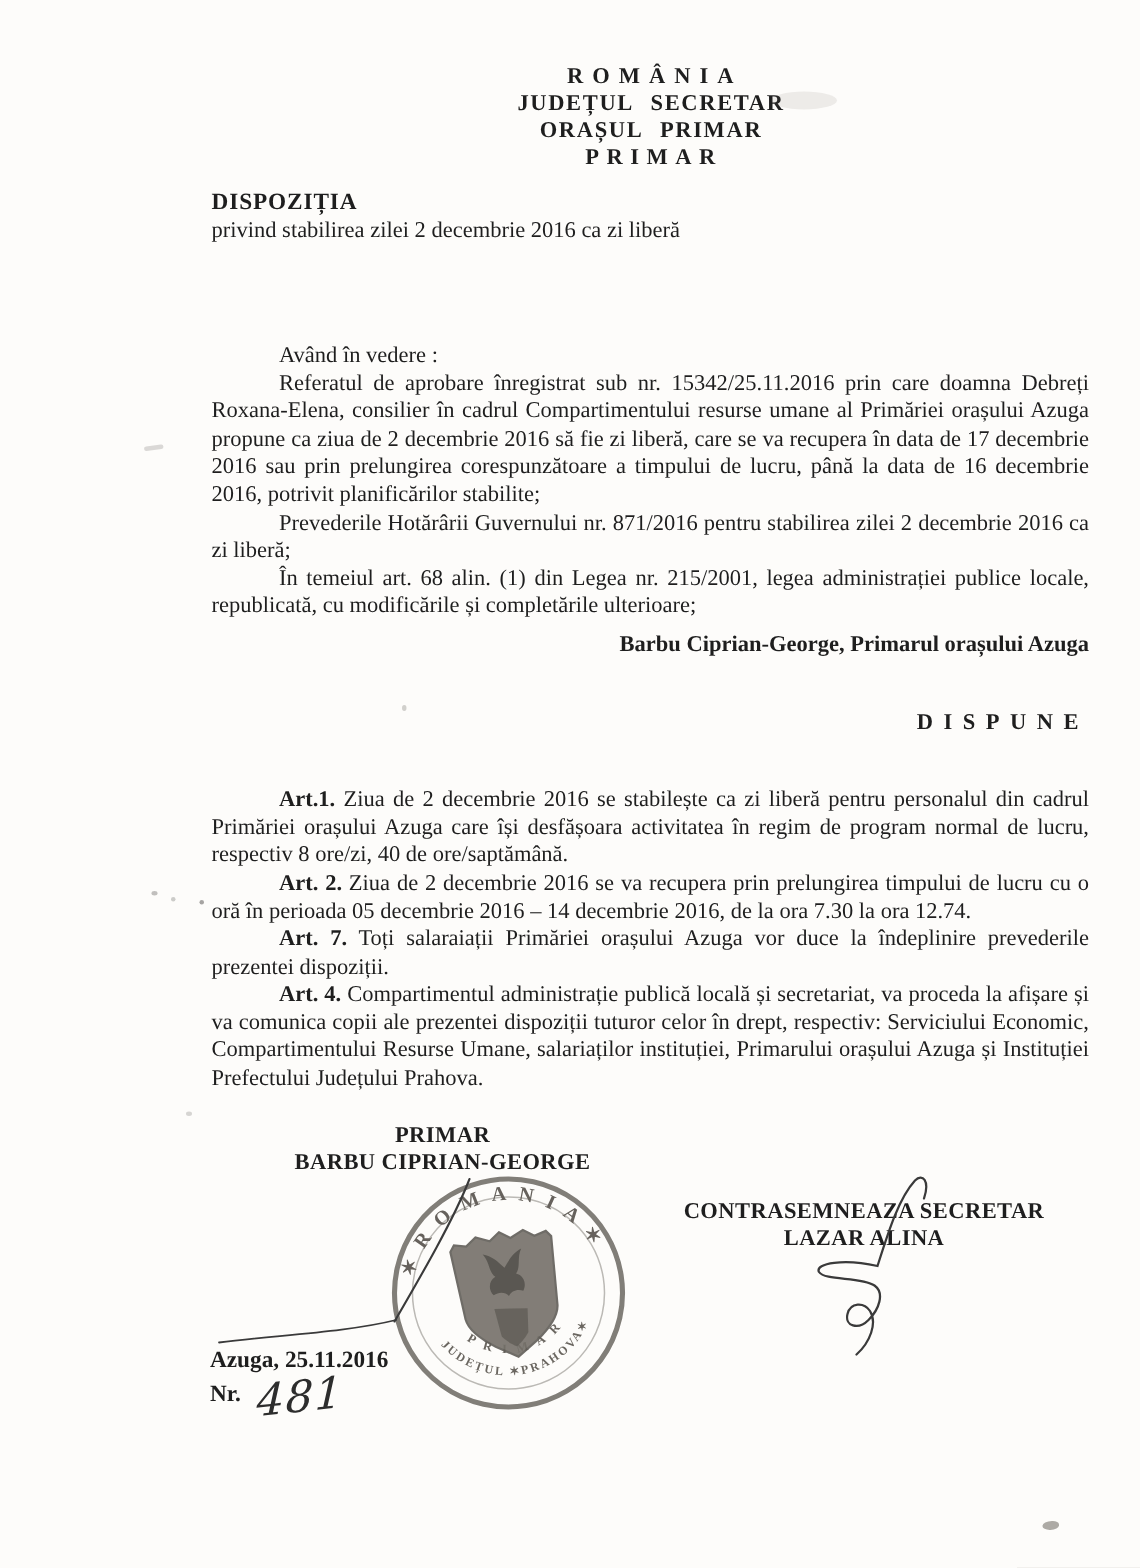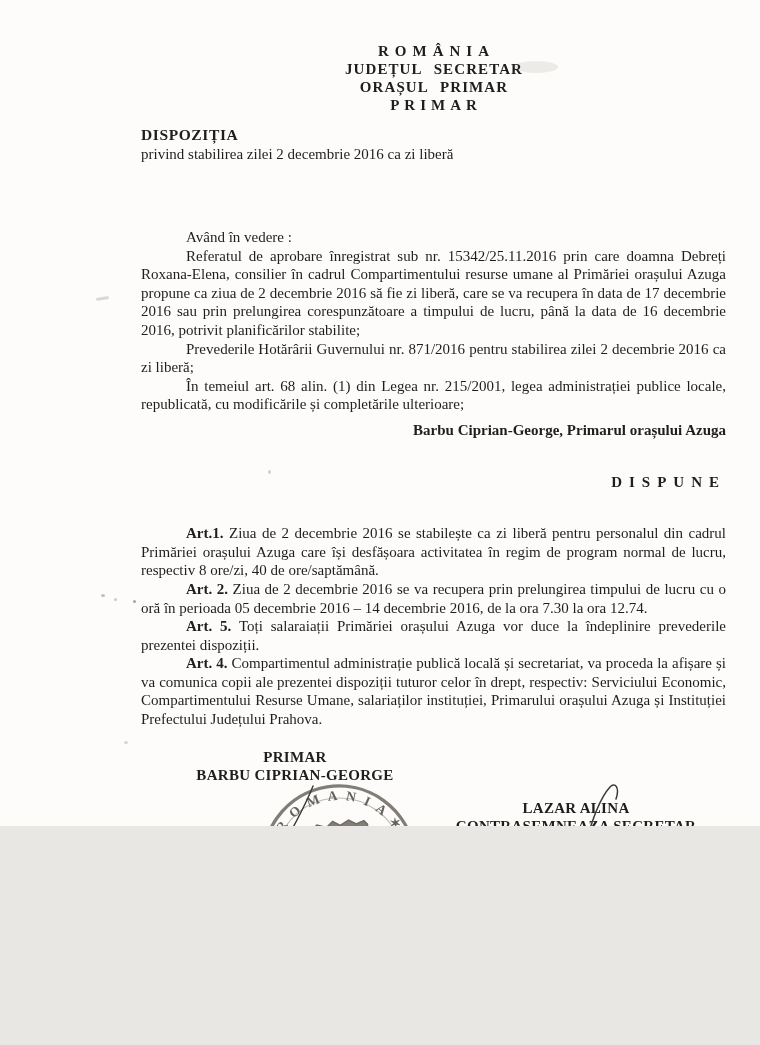--- a/index.html
+++ b/index.html
@@ -1,18 +1,18 @@
 <!DOCTYPE html>
 <html><head>
 <meta charset="utf-8">
 <style>
   html,body { margin:0; padding:0; background:#e9e7e3; }
   .page {
     position:relative;
-    width:760px; height:826px;
+    width:760px; height:1045px;
     margin:0 auto;
     background:#fdfcfa;
     font-family:"Liberation Serif", serif;
     color:#1e1e1e;
     overflow:hidden;
   }
   .content {
     position:absolute; left:141px; top:0; width:585px;
   }
   .doc-header {
@@ -114,34 +114,34 @@
       <p>Referatul de aprobare înregistrat sub nr. 15342/25.11.2016 prin care doamna Debreți Roxana-Elena, consilier în cadrul Compartimentului resurse umane al Primăriei orașului Azuga propune ca ziua de 2 decembrie 2016 să fie zi liberă, care se va recupera în data de 17 decembrie 2016 sau prin prelungirea corespunzătoare a timpului de lucru, până la data de 16 decembrie 2016, potrivit planificărilor stabilite;</p>
       <p>Prevederile Hotărârii Guvernului nr. 871/2016 pentru stabilirea zilei 2 decembrie 2016 ca zi liberă;</p>
       <p>În temeiul art. 68 alin. (1) din Legea nr. 215/2001, legea administrației publice locale, republicată, cu  modificările și completările ulterioare;</p>
       <p class="issuer">Barbu Ciprian-George, Primarul orașului Azuga</p>
 
       <div class="dispune">DISPUNE</div>
 
       <div class="articles">
         <p><span class="bold">Art.1.</span> <span>Ziua de 2 decembrie 2016 se stabilește ca zi liberă pentru personalul din cadrul Primăriei orașului Azuga care își desfășoara activitatea în regim de program normal de lucru, respectiv 8 ore/zi, 40 de ore/saptămână.</span></p>
         <p><span class="bold">Art. 2.</span> <span>Ziua de 2 decembrie 2016 se va recupera prin prelungirea timpului de lucru cu o oră în perioada 05 decembrie 2016 – 14 decembrie 2016, de la ora 7.30 la ora 12.74.</span></p>
-        <p><span class="bold">Art. 5.</span> <span>Toți salaraiații Primăriei orașului Azuga vor duce la îndeplinire prevederile prezentei dispoziții.</span></p>
+        <p><span class="bold">Art. 7.</span> <span>Toți salaraiații Primăriei orașului Azuga vor duce la îndeplinire prevederile prezentei dispoziții.</span></p>
         <p><span class="bold">Art. 4.</span> <span>Compartimentul  administrație publică locală și secretariat, va proceda la afișare și va comunica copii ale prezentei dispoziții tuturor celor în drept, respectiv: Serviciului Economic, Compartimentului Resurse Umane, salariaților instituției, Primarului orașului Azuga și Instituției Prefectului Județului Prahova.</span></p>
       </div>
     </div>
   </div>
 
   <div class="sig-primar">
     <div>PRIMAR</div>
     <div>BARBU CIPRIAN-GEORGE</div>
   </div>
 
   <div class="sig-secretary">
+    <div>CONTRASEMNEAZA SECRETAR</div>
     <div>LAZAR ALINA</div>
-    <div>CONTRASEMNEAZA SECRETAR</div>
   </div>
 
   <svg class="stamp-svg" width="166" height="166" viewBox="0 0 166 166">
     <g transform="rotate(-9 83 83)" fill="none" stroke="#4b463f">
       <circle cx="83" cy="83" r="76" stroke-width="3.4" opacity="0.85"></circle>
       <circle cx="83" cy="83" r="64" stroke-width="1" opacity="0.45"></circle>
       <defs>
         <path id="arcTop" d="M 18,86 A 65,65 0 0 1 148,86"></path>
         <path id="arcBottomOuter" d="M 26,94 A 59,59 0 0 0 140,94"></path>
         <path id="arcBottomInner" d="M 41,97 A 47,47 0 0 0 125,97"></path>

